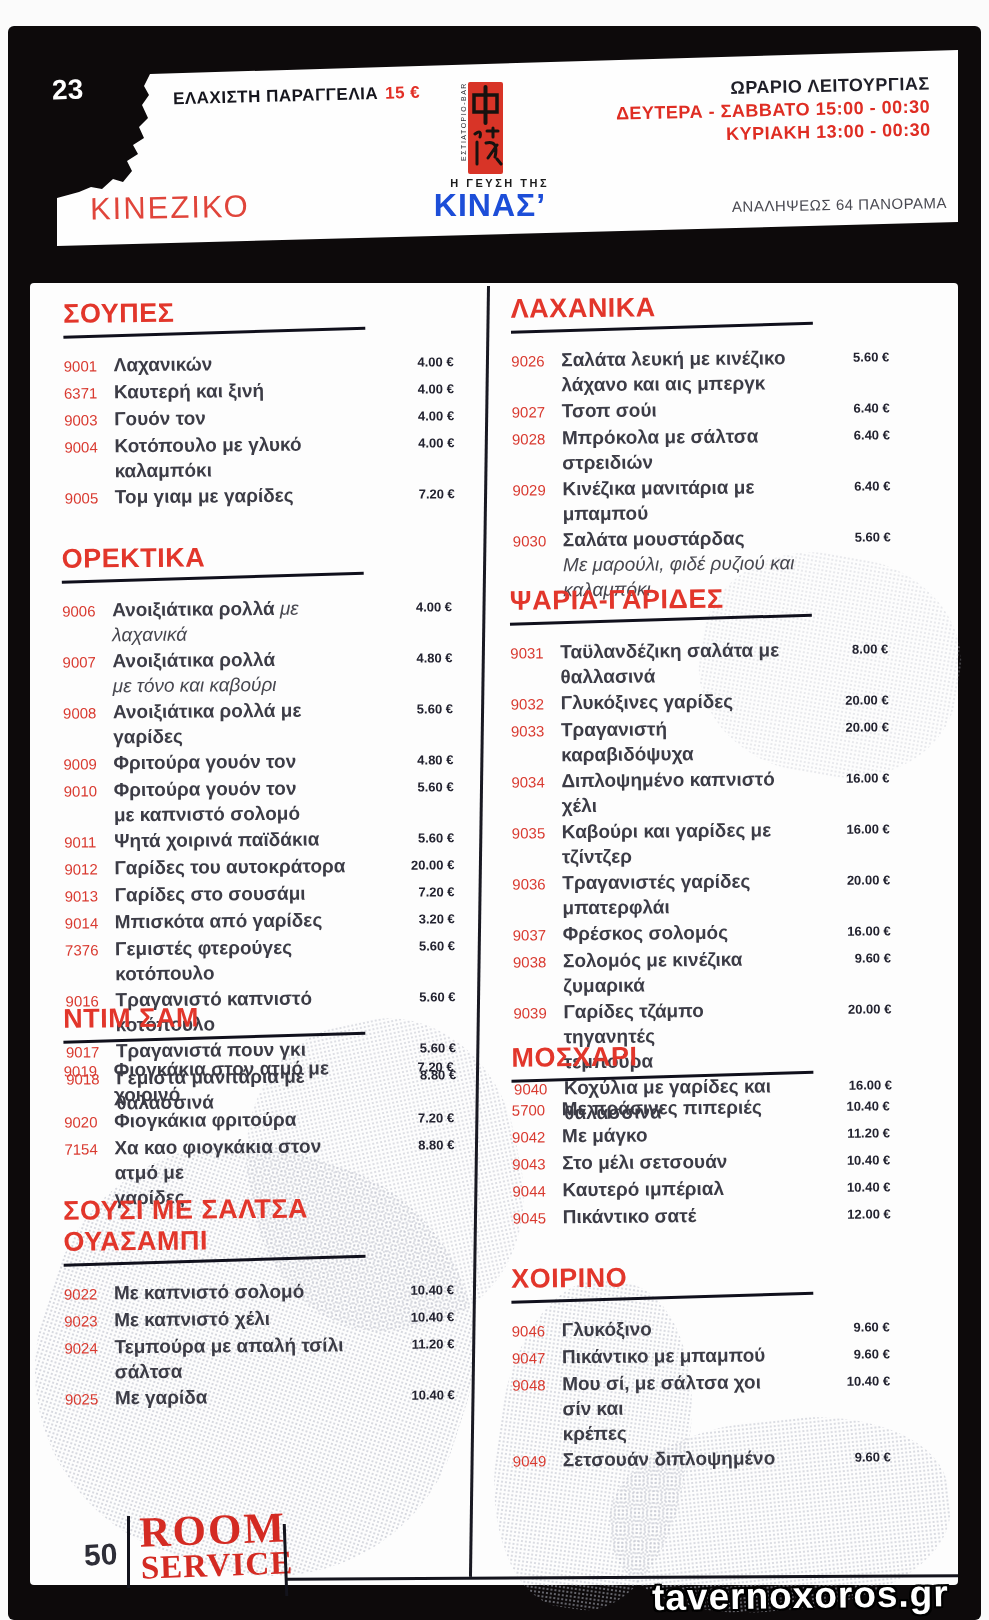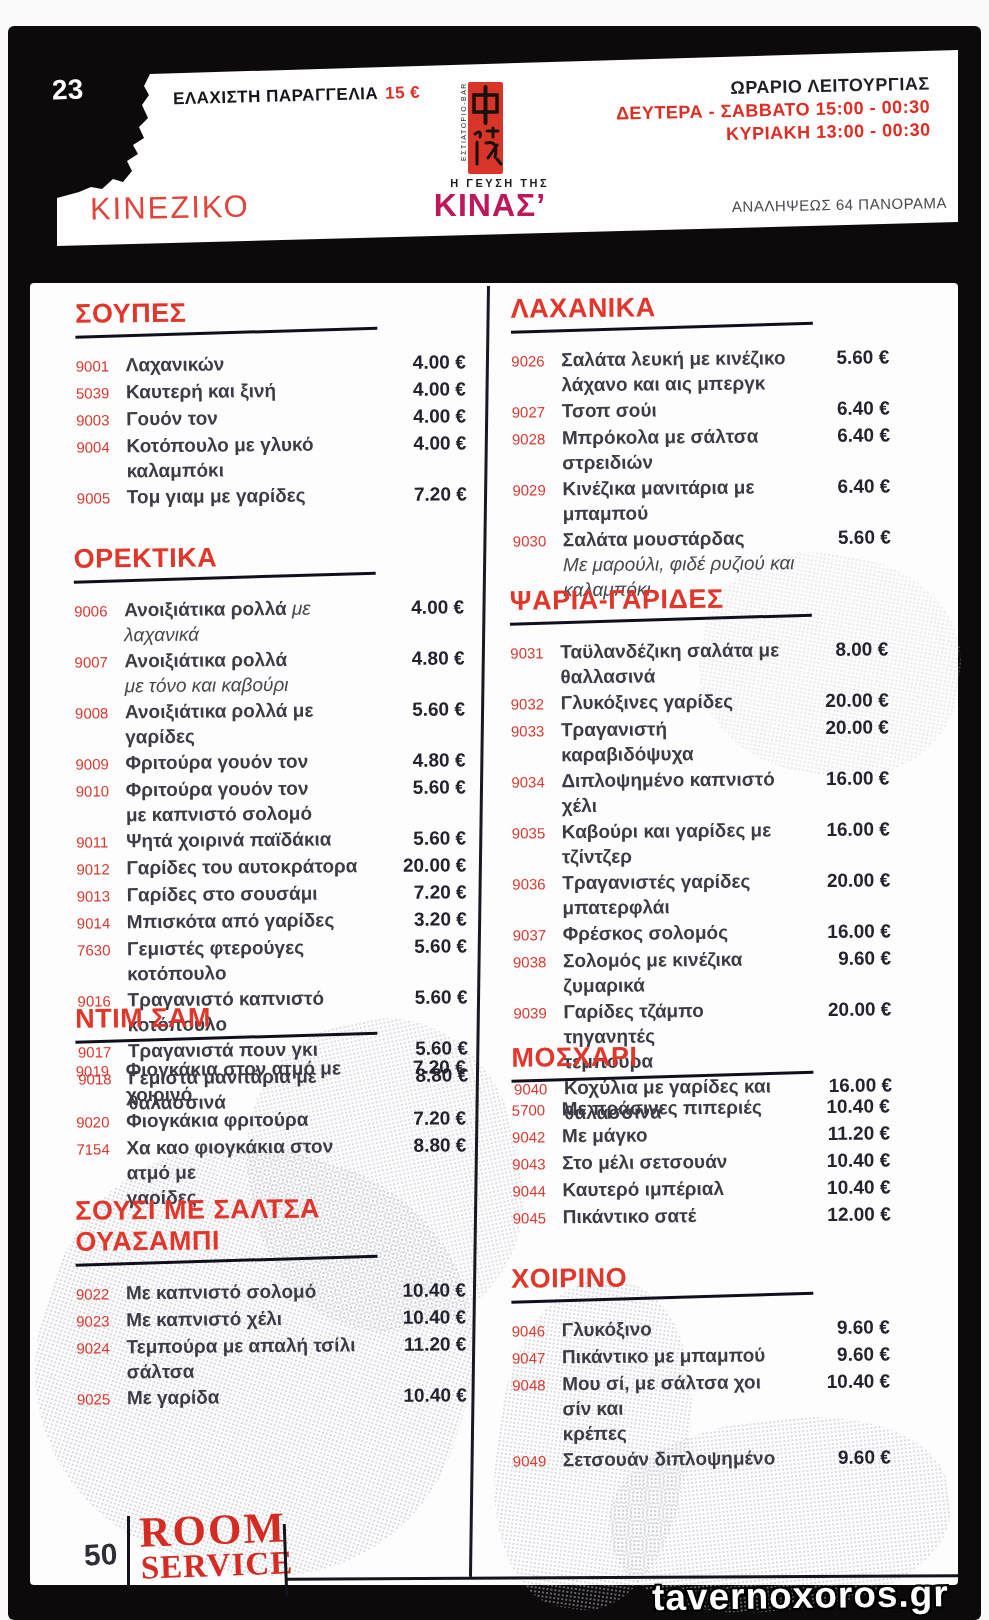--- a/index.html
+++ b/index.html
@@ -11,49 +11,49 @@
   .min-order{position:absolute;left:173px;top:86px;font-size:17px;font-weight:bold;color:#15151d;transform:rotate(-1.5deg);letter-spacing:.5px;}
   .min-order .val{color:#e22f26;margin-left:7px;}
   .hours{position:absolute;right:59px;top:76px;text-align:right;transform:rotate(-1.3deg);line-height:23px;}
   .hours .ht{font-size:18px;font-weight:bold;color:#1f1f28;letter-spacing:.5px;}
   .hours .hl{font-size:18px;font-weight:bold;color:#df2d23;letter-spacing:.5px;}
   .address{position:absolute;right:42px;top:196px;font-size:15px;color:#4a4a52;letter-spacing:.5px;transform:rotate(-1deg);}
   .category{position:absolute;left:90px;top:190px;font-size:31px;color:#e0453b;letter-spacing:2px;transform:rotate(-1deg);}
   .logo-side{position:absolute;left:408px;top:118px;width:110px;text-align:center;font-size:7px;letter-spacing:1.5px;color:#2d2d33;transform:rotate(-90deg);}
   .logo-rect{position:absolute;left:468px;top:82px;width:35px;height:92px;background:#d83427;border-radius:2px;}
   .logo-tagline{position:absolute;left:431px;top:177px;width:118px;text-align:right;font-size:11px;font-weight:bold;color:#1b1b1b;letter-spacing:2.5px;}
-  .logo-name{position:absolute;left:429px;top:187px;width:122px;text-align:center;font-size:32px;font-weight:bold;color:#be185d;letter-spacing:1px;}
+  .logo-name{position:absolute;left:429px;top:187px;width:122px;text-align:center;font-size:32px;font-weight:bold;color:#1d4ed8;letter-spacing:1px;}
   .card{position:absolute;left:30px;top:283px;width:928px;height:1302px;background:#fdfdfd;border-radius:4px;}
   .divider{position:absolute;left:487px;top:286px;width:3px;height:1291px;background:#191922;transform:rotate(0.8deg);transform-origin:top center;}
   .blob{position:absolute;background-image:radial-gradient(circle,#b9bcc8 1px,transparent 1.4px);background-size:4px 4px;border-radius:45%;opacity:.55;}
   .b1{left:40px;top:1150px;width:430px;height:420px;transform:rotate(18deg);}
   .b2{left:250px;top:1020px;width:270px;height:310px;transform:rotate(-12deg);opacity:.45;}
   .b3{left:498px;top:1280px;width:190px;height:330px;transform:rotate(8deg);opacity:.5;}
   .b4{left:610px;top:1420px;width:340px;height:190px;transform:rotate(-6deg);opacity:.5;}
   .b5{left:700px;top:555px;width:260px;height:220px;transform:rotate(10deg);opacity:.3;}
   .col{position:absolute;top:0;height:1620px;}
-  .col-left{left:76px;width:390px;}
+  .col-left{left:64px;width:390px;}
   .col-right{left:512px;width:378px;}
   .section{position:absolute;left:0;width:100%;transform:rotate(-0.5deg);}
   .col-left > .section:nth-child(1){top:297px;}
   .col-left > .section:nth-child(2){top:542px;}
   .col-left > .section:nth-child(3){top:1002px;}
   .col-left > .section:nth-child(4){top:1194px;}
   .col-right > .section:nth-child(1){top:292px;}
   .col-right > .section:nth-child(2){top:584px;}
   .col-right > .section:nth-child(3){top:1041px;}
   .col-right > .section:nth-child(4){top:1262px;}
   .sec-title{font-size:27px;font-weight:bold;color:#e2362b;letter-spacing:.5px;line-height:31px;}
   .sec-rule{width:302px;height:3px;background:#10101c;margin-top:6px;transform:rotate(-1.2deg);transform-origin:left center;}
   .sec-items{margin-top:14px;}
   .row{display:grid;grid-template-columns:50px 1fr 96px;margin-bottom:1px;}
   .code{font-size:15px;font-weight:normal;color:#d93a30;line-height:25px;padding-top:1px;}
   .iname{font-size:19px;font-weight:bold;color:#3c3c46;line-height:25px;}
   .iname .it{font-style:italic;font-weight:normal;color:#47474f;}
-  .price{font-size:19px;font-weight:bold;color:#232330;text-align:right;line-height:25px;white-space:nowrap;}
+  .price{font-size:13px;font-weight:bold;color:#232330;text-align:right;line-height:25px;white-space:nowrap;}
   .foot-num{position:absolute;left:84px;top:1538px;font-size:30px;font-weight:bold;color:#2e2e38;transform:rotate(-3deg);}
   .foot-bar{position:absolute;width:3px;height:72px;background:#13131c;}
   .fb1{left:127px;top:1516px;}
   .fb2{left:284px;top:1524px;transform:rotate(-2deg);}
   .room{position:absolute;left:140px;top:1508px;color:#d42b23;font-family:"Liberation Serif",serif;font-weight:bold;transform:rotate(-2deg);line-height:1;}
   .room .r1{font-size:43px;letter-spacing:2px;}
   .room .r2{font-size:33px;letter-spacing:1px;margin-top:-2px;}
   .foot-line{position:absolute;left:287px;top:1576px;width:671px;height:3px;background:#14141d;transform:rotate(-0.3deg);}
   .watermark{position:absolute;left:652px;top:1575px;font-size:37px;font-weight:bold;color:#ffffff;letter-spacing:1px;transform:rotate(-0.8deg);
     text-shadow:-2px 0 #000,2px 0 #000,0 -2px #000,0 2px #000,-2px -2px #000,2px 2px #000,-2px 2px #000,2px -2px #000;}
@@ -112,21 +112,21 @@
         <div class="sec-rule"></div>
         <div class="sec-items">
           <div class="row">
             <span class="code">9001</span>
             <div class="iname">
               <div><span>Λαχανικών</span></div>
             </div>
             <span class="price">4.00 €</span>
           </div>
           <div class="row">
-            <span class="code">5039</span>
+            <span class="code">6371</span>
             <div class="iname">
               <div><span>Καυτερή και ξινή</span></div>
             </div>
             <span class="price">4.00 €</span>
           </div>
           <div class="row">
             <span class="code">9003</span>
             <div class="iname">
               <div><span>Γουόν τον</span></div>
             </div>
@@ -212,21 +212,21 @@
             <span class="price">7.20 €</span>
           </div>
           <div class="row">
             <span class="code">9014</span>
             <div class="iname">
               <div><span>Μπισκότα από γαρίδες</span></div>
             </div>
             <span class="price">3.20 €</span>
           </div>
           <div class="row">
-            <span class="code">7630</span>
+            <span class="code">7376</span>
             <div class="iname">
               <div><span>Γεμιστές φτερούγες κοτόπουλο</span></div>
             </div>
             <span class="price">5.60 €</span>
           </div>
           <div class="row">
             <span class="code">9016</span>
             <div class="iname">
               <div><span>Τραγανιστό καπνιστό κοτόπουλο</span></div>
             </div>

